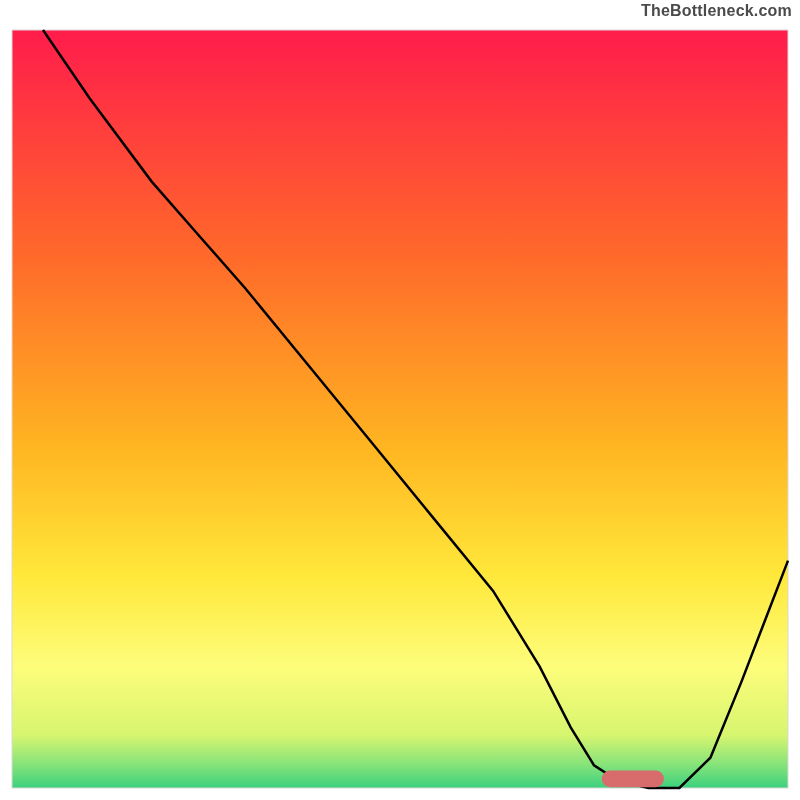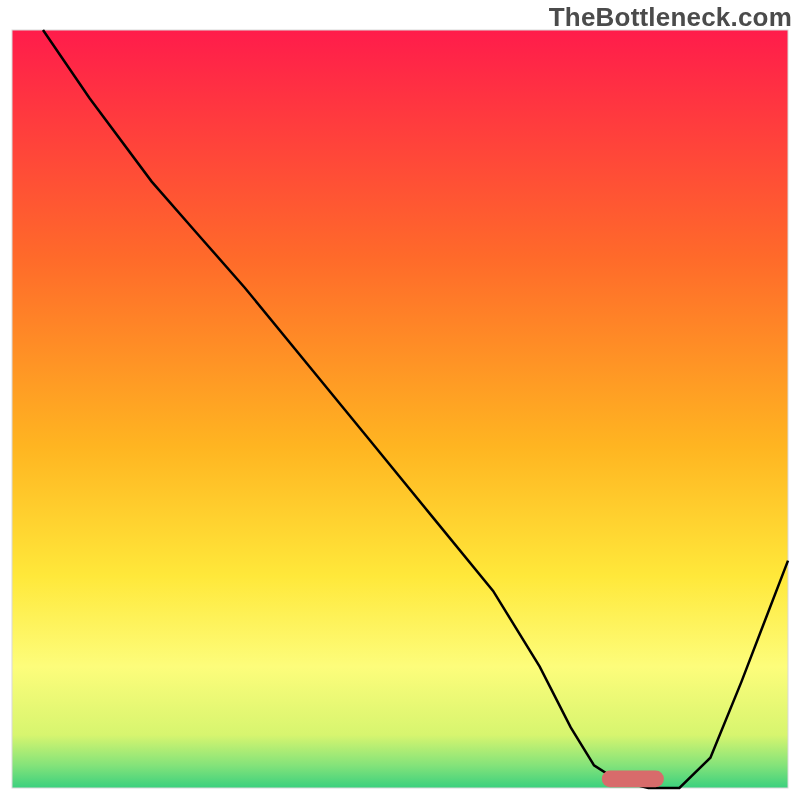--- a/index.html
+++ b/index.html
@@ -20,21 +20,21 @@
     position: absolute;
     left: 0;
     top: 0;
     width: 800px;
     height: 800px;
   }
   .watermark {
     position: absolute;
     top: 2px;
     right: 8px;
-    font-size: 26px;
+    font-size: 16px;
     font-weight: 600;
     color: #4b4b4b;
     letter-spacing: 0.2px;
     pointer-events: none;
   }
 </style>
 </head>
 <body>
 
 <div class="chart-wrap">

